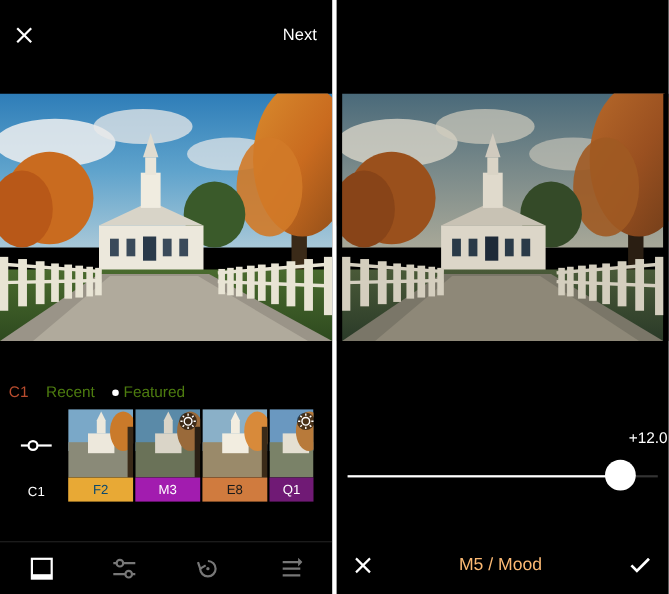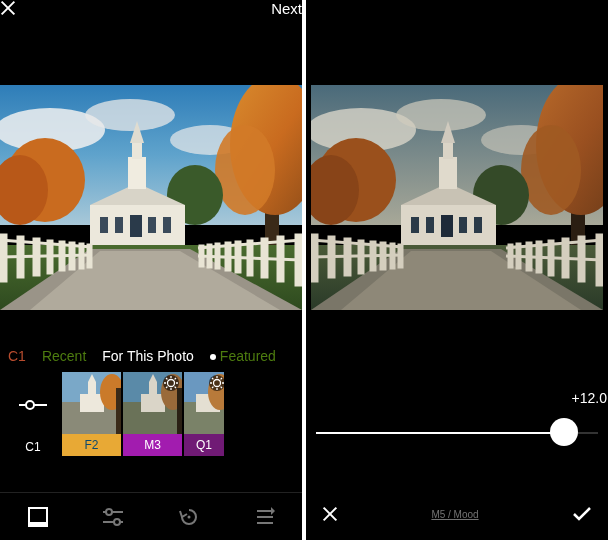--- a/index.html
+++ b/index.html
@@ -1,21 +1,21 @@
 <!DOCTYPE html>
 <html><head>
 <meta charset="utf-8">
 <style>
   * { box-sizing: border-box; margin: 0; padding: 0; }
   body { background: #fff; font-family: -apple-system, Helvetica, Arial, sans-serif; }
   .wrap { display: flex; width: 608px; height: 540px; }
   .pane { width: 302px; height: 540px; background: #000; position: relative; overflow: hidden; }
   .gap { width: 4px; background: #fff; }
   
-  .topbar { height: 40px; display: flex; align-items: flex-start; justify-content: space-between; padding: 0 0; }
+  .topbar { height: 40px; display: flex; align-items: flex-end; justify-content: space-between; padding: 0 14px; }
   .x-icon { width: 16px; height: 16px; position: relative; }
   .x-icon::before, .x-icon::after { content: ""; position: absolute; left: 7px; top: -1px; width: 2px; height: 18px; background: #fff; }
   .x-icon::before { transform: rotate(45deg); }
   .x-icon::after { transform: rotate(-45deg); }
   .next { color: #fff; font-size: 15px; font-weight: 400; }
   .photo-area { width: 302px; height: 225px; margin-top: 45px; }
   .photo-area svg { width: 100%; height: 100%; display: block; }
   .tabs { display: flex; align-items: center; height: 32px; padding: 0 8px; margin-top: 30px; gap: 16px; font-size: 14px; }
   .tab-active { color: #b84c2e; font-weight: 500; }
   .tab { color: #4d7c0f; }
@@ -35,21 +35,21 @@
   .toolbar { position: absolute; bottom: 0; left: 0; right: 0; height: 48px; display: flex; align-items: center; justify-content: space-around; border-top: 1px solid #222; }
   .tool-icon { width: 24px; height: 24px; display: flex; align-items: center; justify-content: center; }
   
   .photo-area-r { width: 302px; height: 225px; margin-top: 85px; }
   .photo-area-r svg { width: 100%; height: 100%; display: block; }
   .value { position: absolute; right: 1px; top: 390px; color: #fff; font-size: 14px; }
   .slider-track { position: absolute; left: 10px; right: 10px; top: 432px; height: 2px; background: #333; }
   .slider-fill { position: absolute; left: 10px; top: 432px; height: 2px; background: #fff; }
   .slider-handle { position: absolute; top: 418px; width: 28px; height: 28px; border-radius: 50%; background: #fff; }
   .bottombar { position: absolute; bottom: 0; left: 0; right: 0; height: 52px; display: flex; align-items: center; justify-content: space-between; padding: 0 16px; }
-  .filter-name { color: #737373; font-size: 10px; text-decoration: underline; }
+  .filter-name { color: #fdba74; font-size: 16px; }
   .check-icon { width: 20px; height: 14px; }
 </style>
 </head>
 <body>
 
 <div class="wrap">
 
   <div class="pane">
     <div class="topbar">
       <div class="x-icon"></div>
@@ -130,21 +130,20 @@
           <rect x="200" y="161" width="3" height="20"></rect>
           <line x1="302" y1="155" x2="198" y2="163"></line>
           <line x1="302" y1="175" x2="198" y2="171"></line>
         </g>
       </svg>
     </div>
 
     <div class="tabs">
       <span class="tab-active">C1</span>
       <span class="tab">Recent</span>
-      <span class="tab-sel">For This Photo</span>
       <span class="tab"><span class="dot"></span><span>Featured</span></span>
     </div>
 
     <div class="filter-row">
       <div>
         <div class="filter-slider">
           <div class="slider-icon">
               <div class="slider-knob"></div>
             </div>
         </div>
@@ -186,20 +185,33 @@
               <line x1="2" y1="9" x2="4" y2="9"></line>
               <line x1="14" y1="9" x2="16" y2="9"></line>
               <line x1="4" y1="4" x2="5.4" y2="5.4"></line>
               <line x1="12.6" y1="12.6" x2="14" y2="14"></line>
               <line x1="4" y1="14" x2="5.4" y2="12.6"></line>
               <line x1="12.6" y1="5.4" x2="14" y2="4"></line>
             </g>
           </svg>
       </div>
 
+      <div class="filter-thumb">
+        <div class="thumb-img">
+            <svg viewBox="0 0 59 62">
+              <rect width="59" height="38" fill="#8ab0c8"></rect>
+              <rect y="30" width="59" height="32" fill="#9a8a6a"></rect>
+              <rect x="18" y="22" width="24" height="18" fill="#f2ede0"></rect>
+              <polygon points="26,10 30,2 34,10 34,22 26,22" fill="#f2ede0"></polygon>
+              <ellipse cx="50" cy="20" rx="12" ry="18" fill="#d88a3a"></ellipse>
+              <rect x="54" y="16" width="5" height="46" fill="#3a2a18"></rect>
+            </svg>
+          </div>
+        <div class="thumb-label" style="background: rgb(208, 123, 62); color: rgb(26, 26, 26);">E8</div>
+      </div>
 
       <div class="filter-thumb" style="width:40px">
         <div class="thumb-img">
             <svg viewBox="0 0 40 62">
               <rect width="40" height="38" fill="#6a98c0"></rect>
               <rect y="30" width="40" height="32" fill="#7a8268"></rect>
               <rect x="12" y="22" width="24" height="18" fill="#e4dfd2"></rect>
               <ellipse cx="36" cy="20" rx="12" ry="18" fill="#b87a3a"></ellipse>
             </svg>
           </div>

